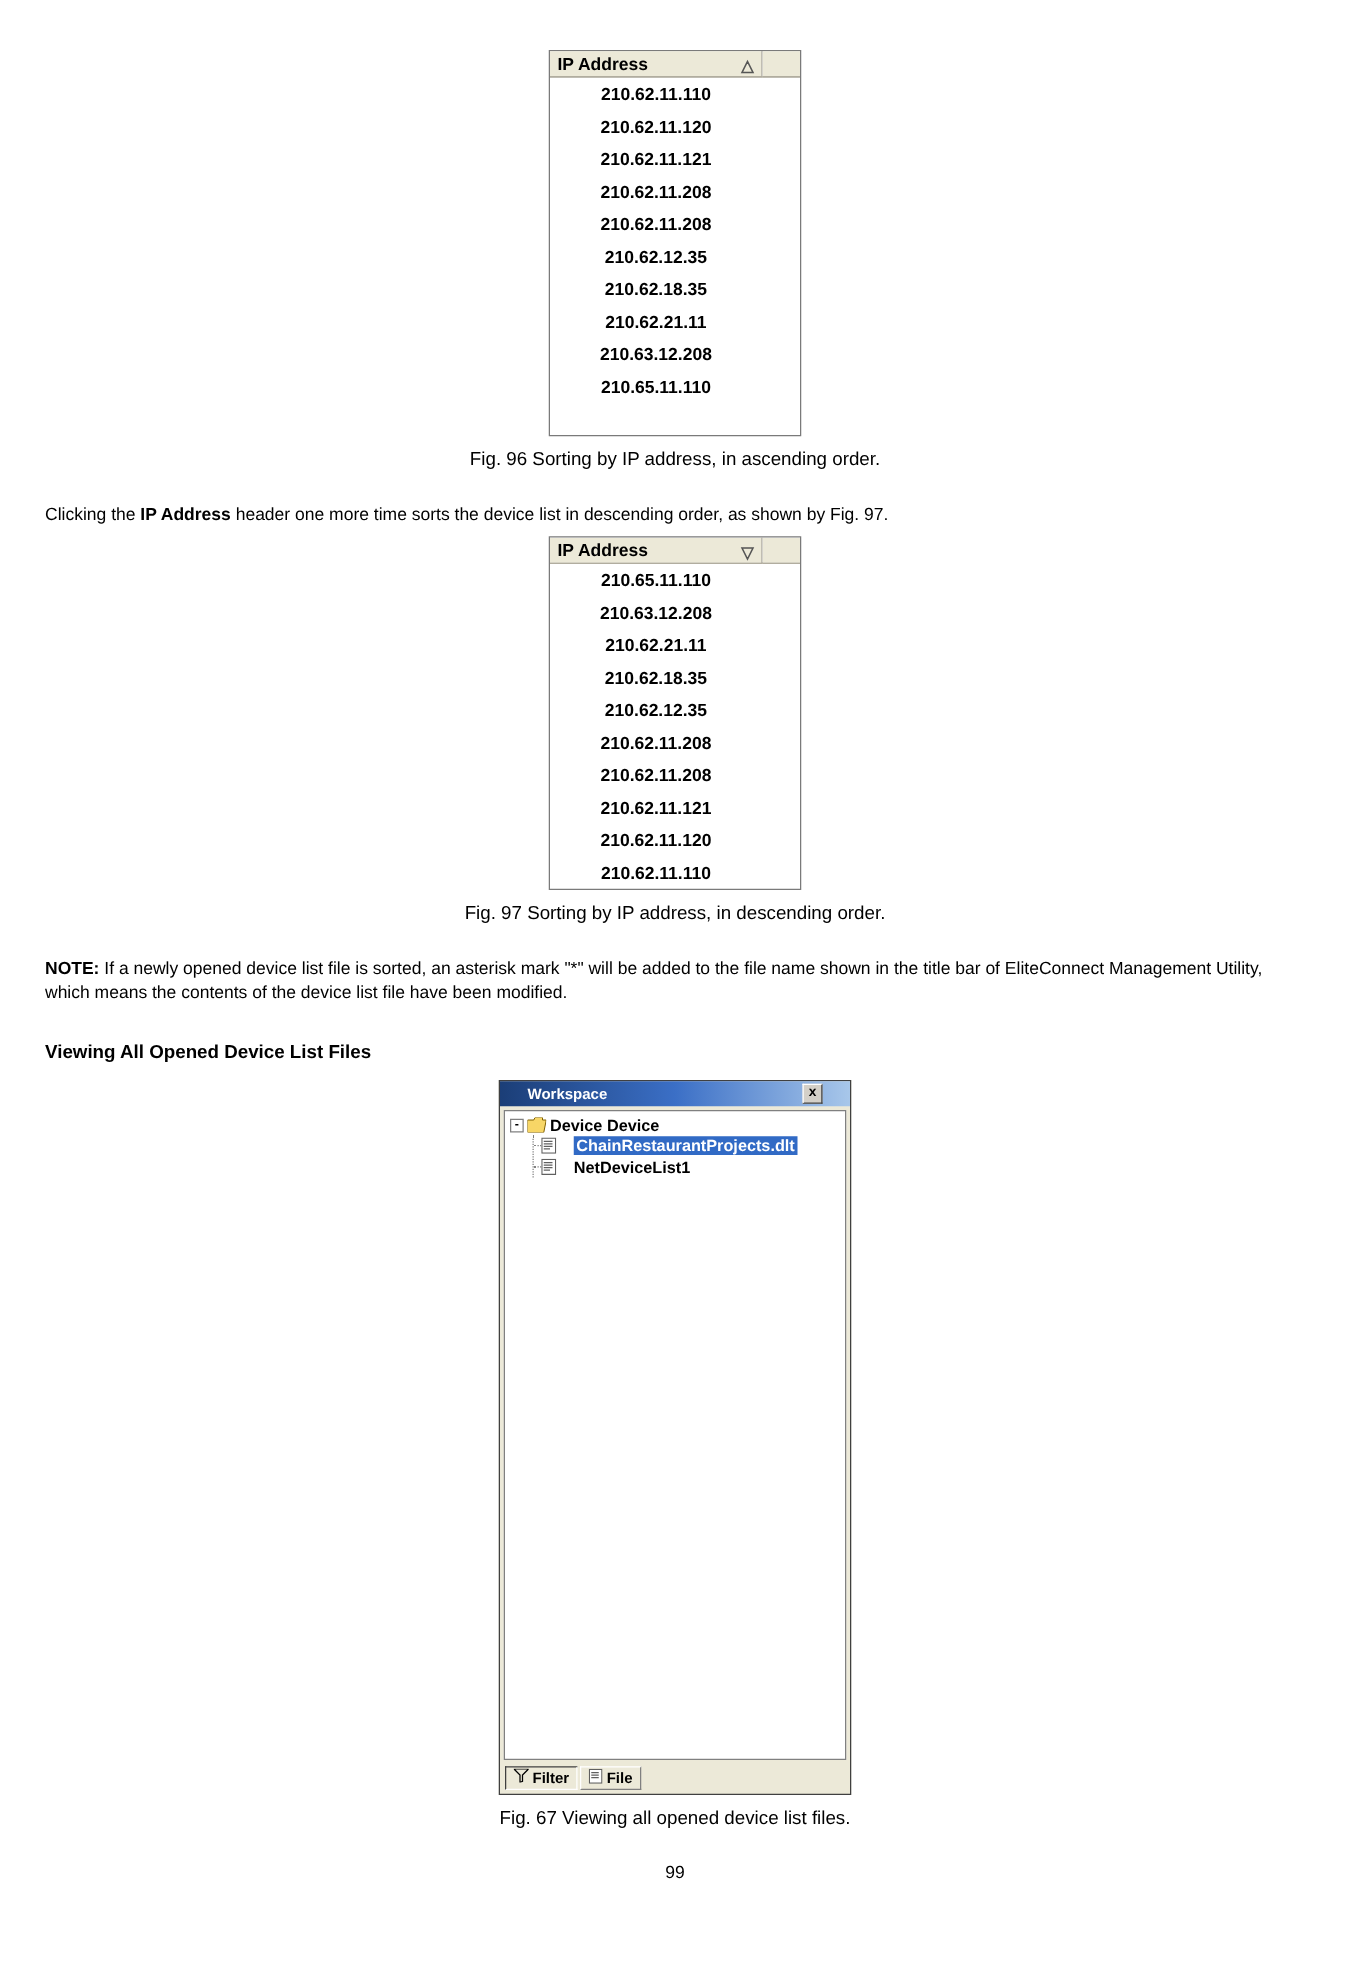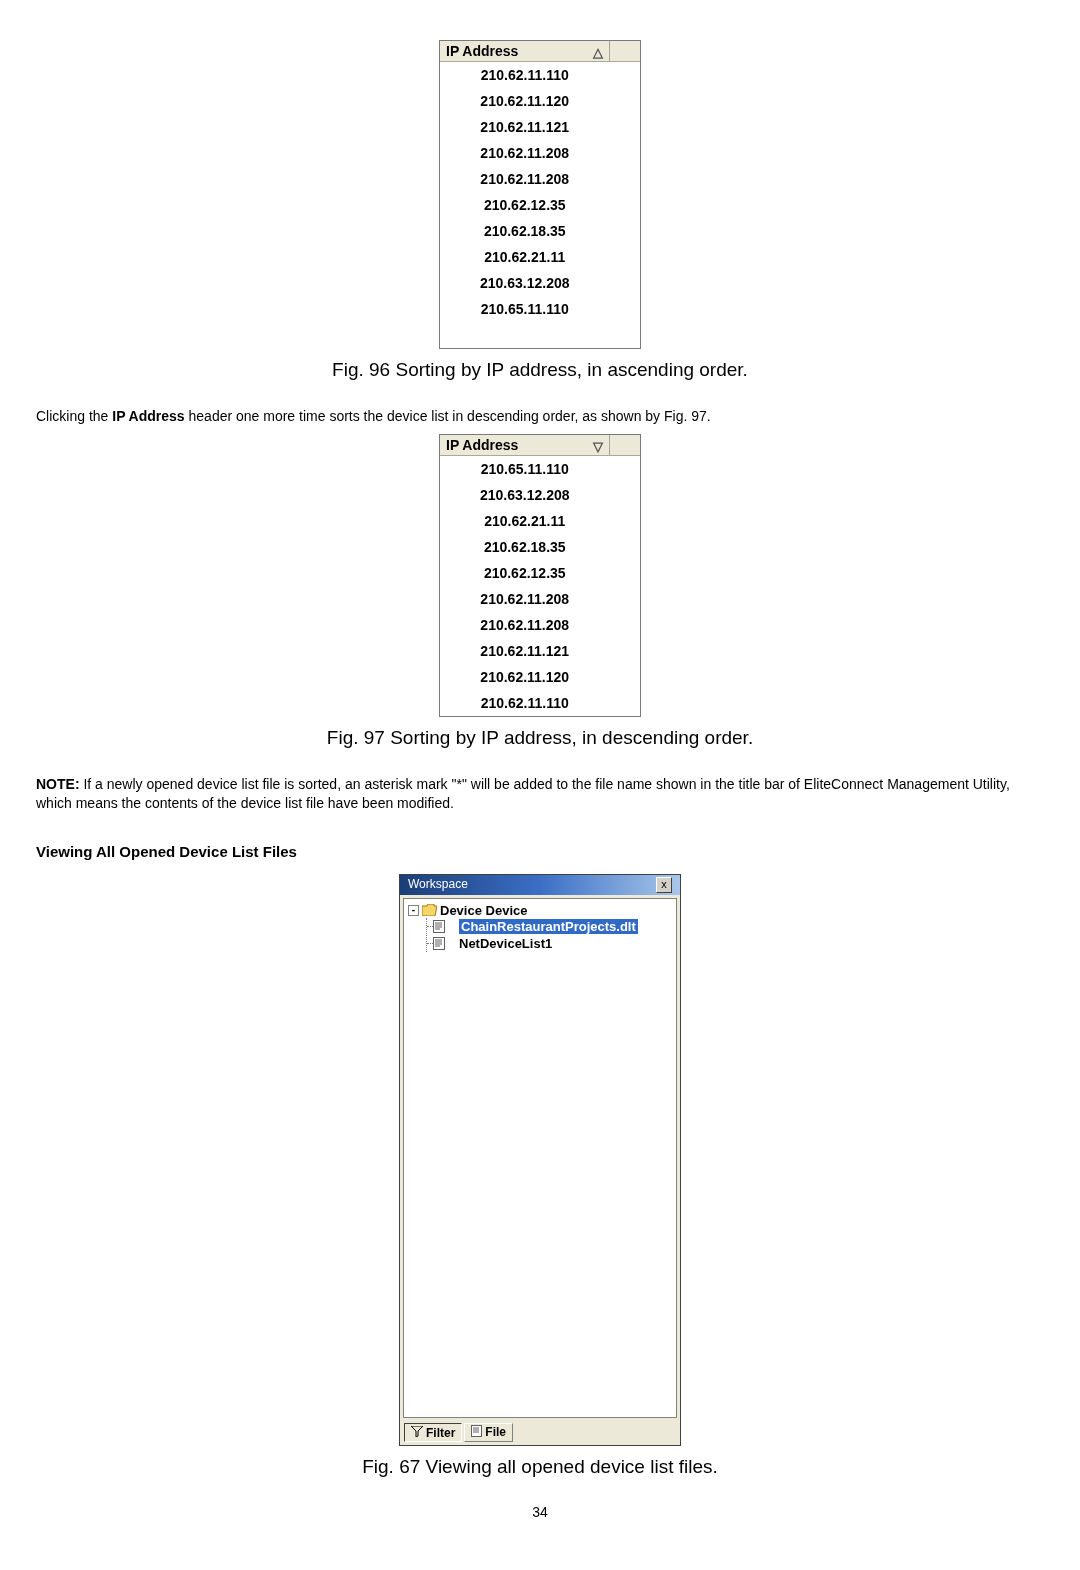--- a/index.html
+++ b/index.html
@@ -45,21 +45,21 @@
   }
   .sort-arrow {
     position: absolute;
     right: 6px;
     top: 4px;
     color: #555;
     font-size: 13px;
   }
   .fig-caption {
     text-align: center;
-    font-size: 19px;
+    font-size: 15px;
     margin: 10px 0 26px 0;
   }
   .body-para {
     font-size: 14px;
     line-height: 1.35;
     margin: 0 0 8px 0;
   }
   .body-para .bold, .bold {
     font-weight: bold;
   }
@@ -72,24 +72,25 @@
     width: 280px;
     margin: 0 auto;
     border: 1px solid #404040;
     background: #ece9d8;
     font-family: Tahoma, Arial, sans-serif;
     font-size: 12px;
   }
   .ws-titlebar {
     background: linear-gradient(to right, #1b3e77, #3b6fc6, #a8c7ea);
     color: #fff;
-    padding: 2px 8px;
+    padding: 2px 22px;
     display: flex;
     justify-content: space-between;
-    font-weight: normal;
+    align-items: center;
+    font-weight: bold;
   }
   .ws-close {
     color: #000;
     background: #d4d0c8;
     width: 14px;
     height: 14px;
     line-height: 13px;
     text-align: center;
     border: 1px solid #fff;
     border-right-color: #404040;
@@ -171,21 +172,20 @@
     font-size: 12px;
     font-weight: bold;
     display: flex;
     align-items: center;
     gap: 3px;
   }
   .ws-tab.depressed {
     border: 1px solid #404040;
     border-bottom-color: #fff;
     border-right-color: #fff;
-    align-items: flex-end;
   }
   .page-num {
     text-align: center;
     font-size: 14px;
     margin-top: 26px;
   }
 </style>
 </head>
 <body>
 
@@ -377,13 +377,13 @@
             <line x1="2" y1="7" x2="8" y2="7" stroke="#606060"></line>
           </svg>
       </span>
       <span>File</span>
     </div>
   </div>
 </div>
 
 <p class="fig-caption">Fig. 67 Viewing all opened device list files.</p>
 
-<p class="page-num">34</p>
+<p class="page-num">99</p>
 
 </body></html>

